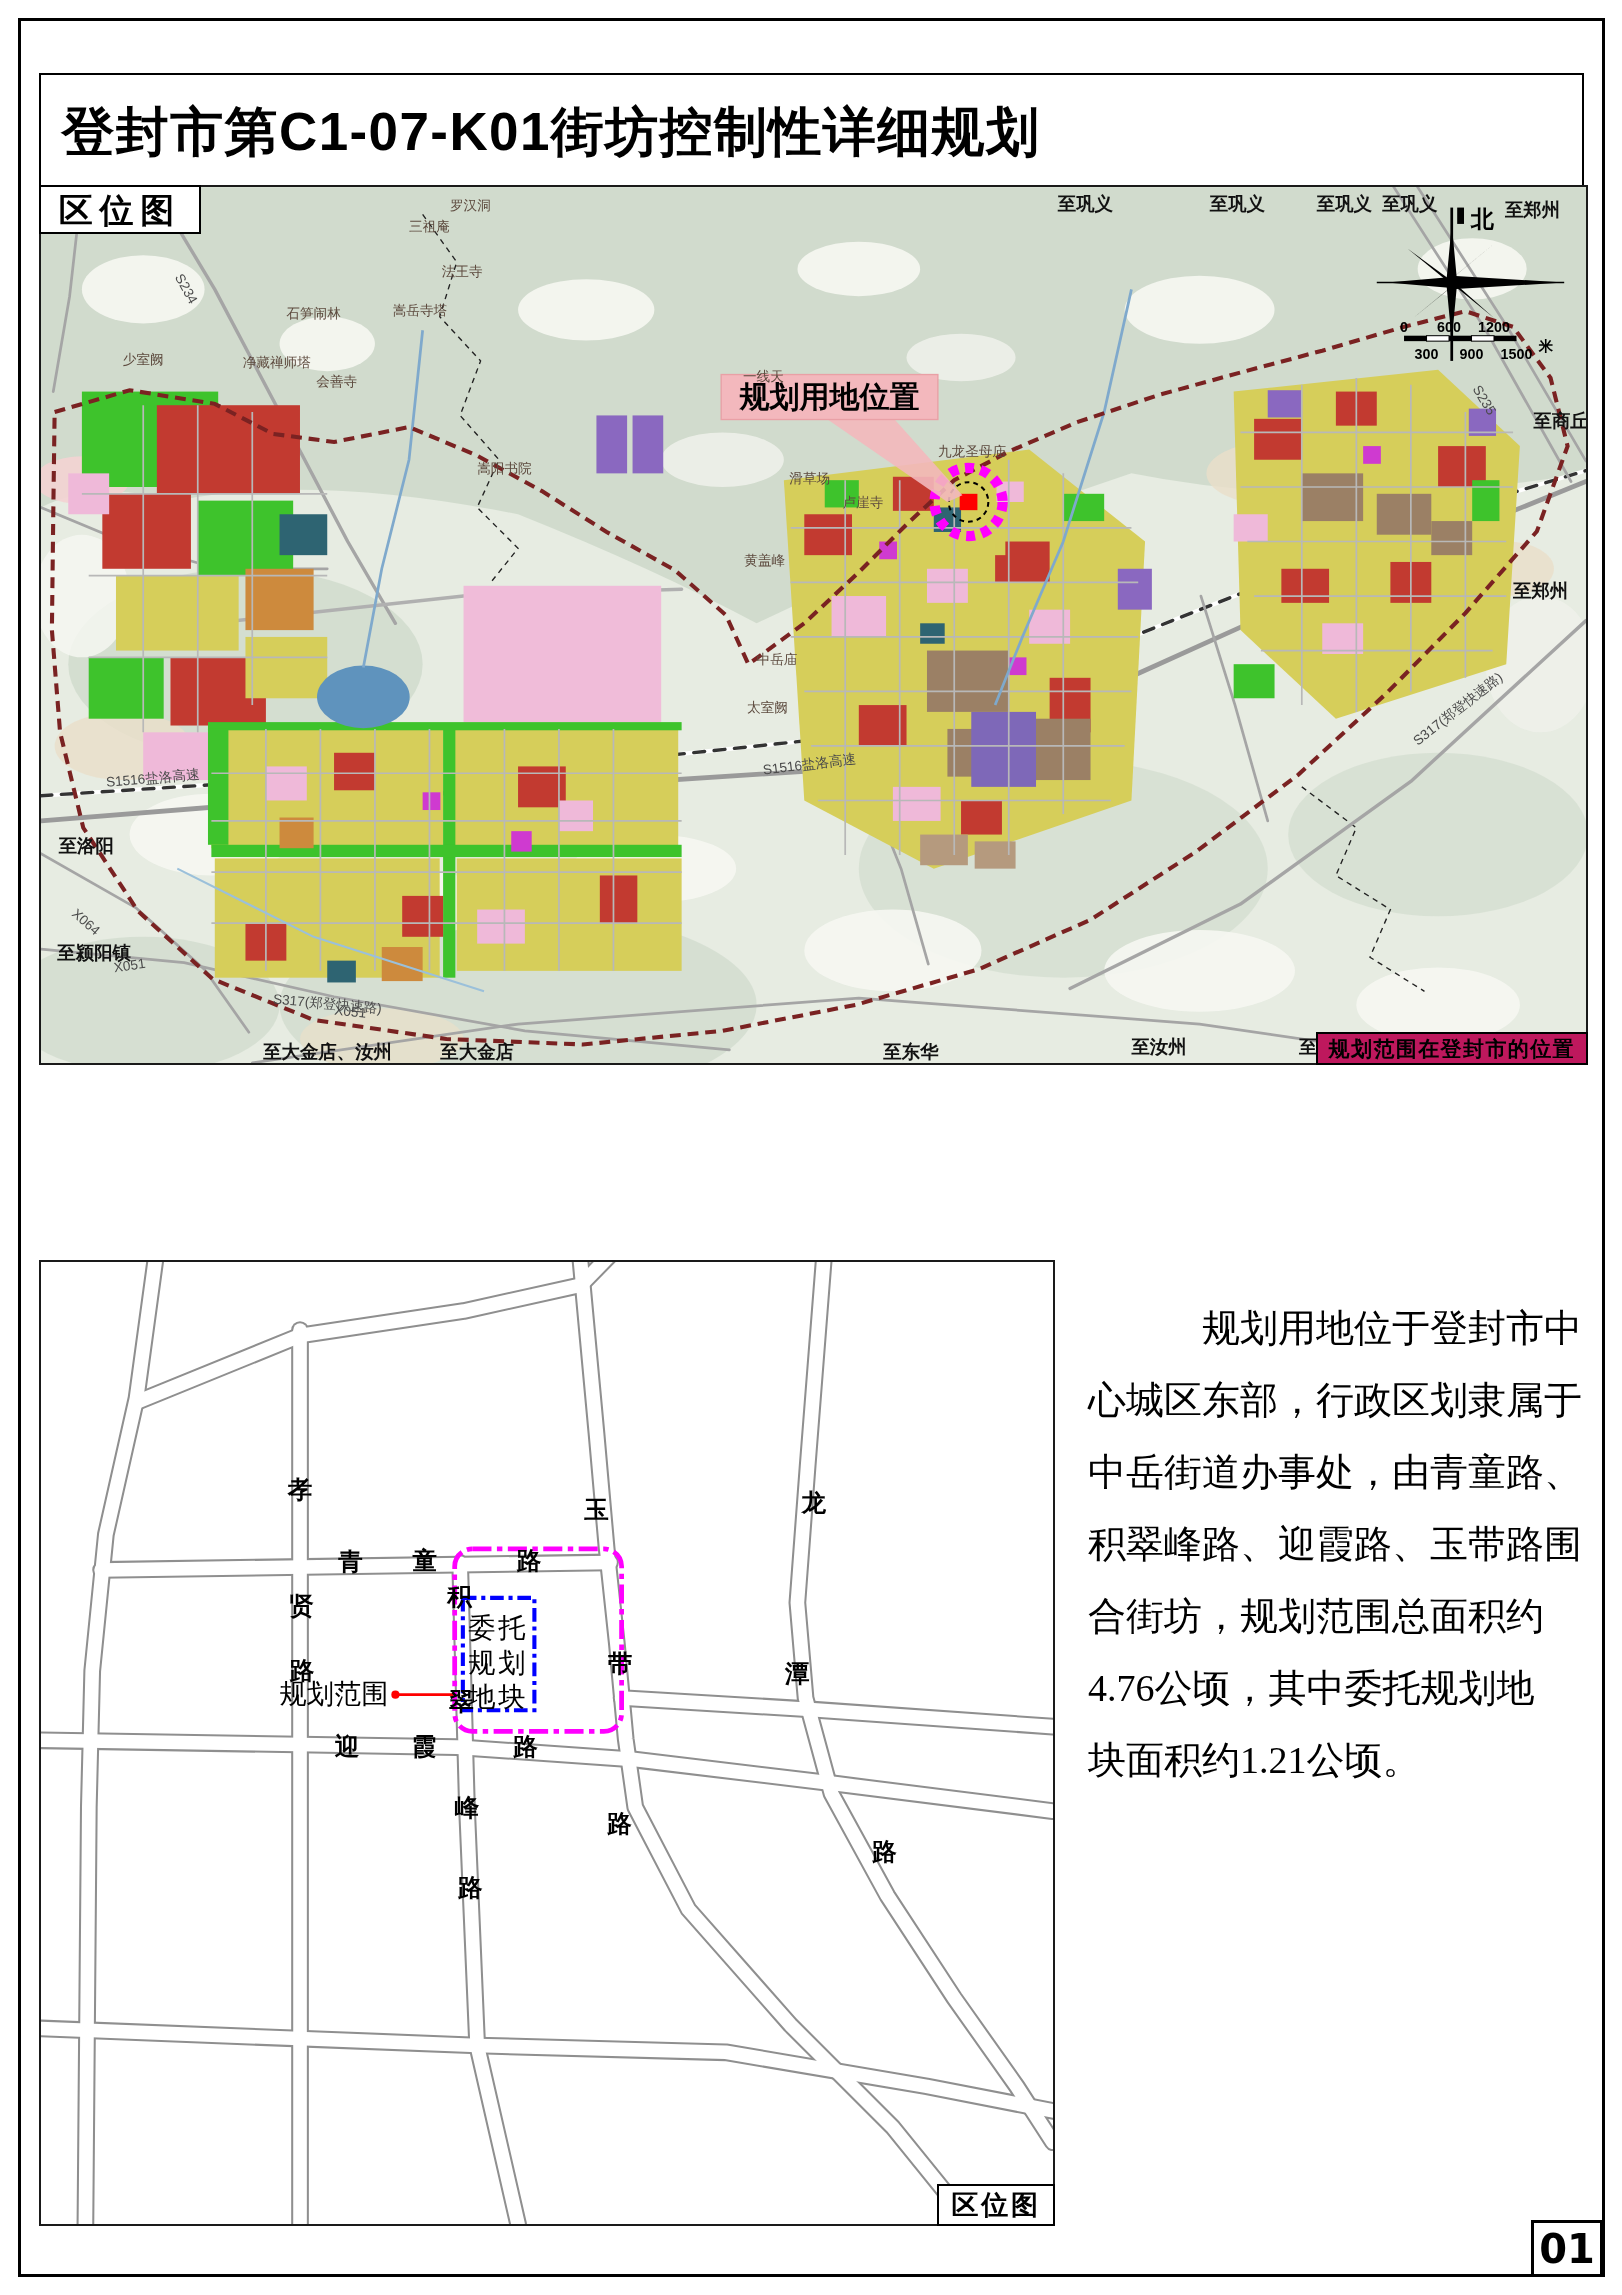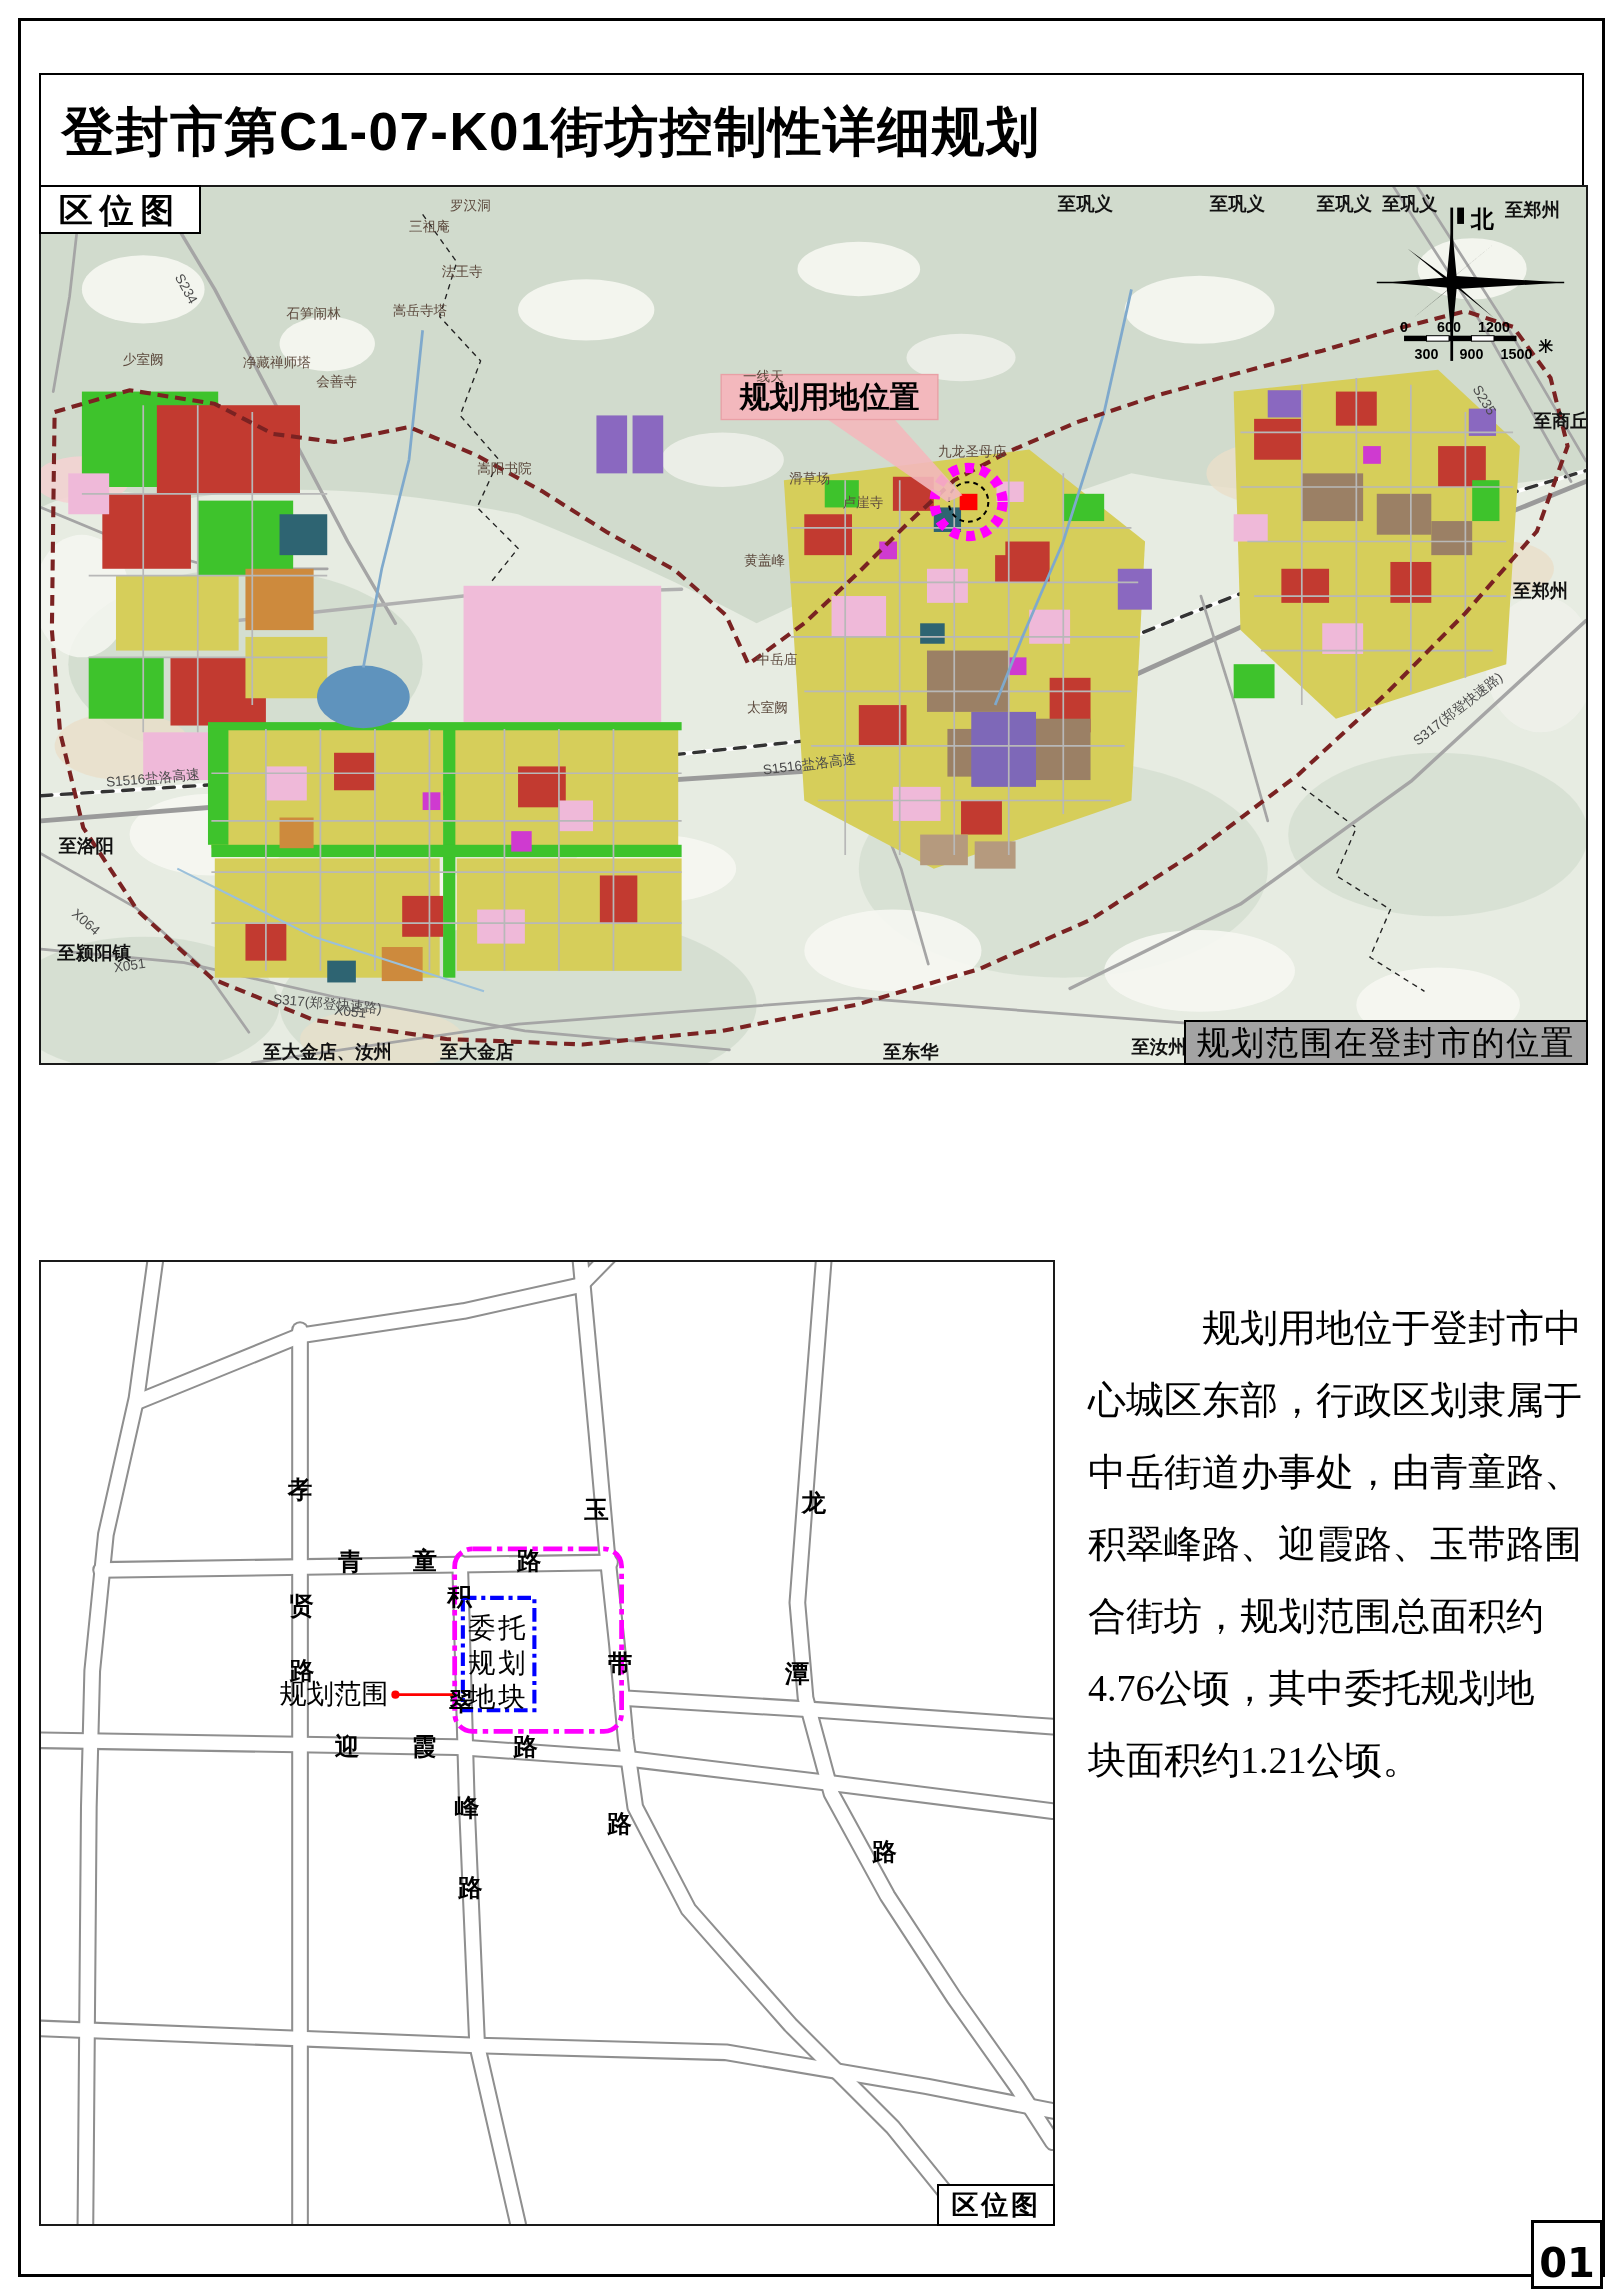--- a/index.html
+++ b/index.html
@@ -7,26 +7,26 @@
   .frame{position:absolute;left:17.7px;top:17.7px;right:17.7px;bottom:17.7px;border:3.4px solid #000;}
   .title-box{position:absolute;left:39px;top:45px;width:1545px;height:120px;border:2.7px solid #000;
     box-sizing:border-box;display:flex;align-items:center;padding-left:20.4px;
     font-size:53px;font-weight:bold;letter-spacing:1.4px;margin-top:28px;}
   .map1-wrap{position:absolute;left:39px;top:185px;width:1545px;height:876px;border:2px solid #1a1a1a;box-sizing:content-box;background:#e7ece2;}
   .map2-wrap{position:absolute;left:39px;top:1260px;width:1012px;height:962px;border:2px solid #1a1a1a;background:#fff;}
   .corner-label{position:absolute;left:-2px;top:-2px;background:#fff;border:2.7px solid #000;
     padding:5.5px 17.7px;font-size:34px;font-weight:bold;letter-spacing:6.8px;line-height:1;}
   .corner-label2{position:absolute;right:-2px;bottom:-2px;background:#fff;border:2px solid #000;
     padding:5.5px 12.3px;font-size:27px;font-weight:bold;letter-spacing:2.7px;line-height:1;}
-  .map1-caption{position:absolute;right:-2px;bottom:-2px;background:#a3a3a3;border:2px solid #000;
-    padding:4.1px 11px;font-size:33px;font-weight:400;letter-spacing:1.4px;line-height:1;}
+  .map1-caption{position:absolute;right:-2px;bottom:-2px;background:#be185d;border:2px solid #000;
+    padding:4.1px 11px;font-size:21px;font-weight:700;letter-spacing:1.4px;line-height:1;}
   .para{position:absolute;left:1088px;top:1292px;width:545px;font-family:"Liberation Serif",serif;
     font-size:38px;line-height:72px;font-weight:400;}
-  .page-num{position:absolute;left:1531px;top:2220px;width:72px;height:69px;border:3.4px solid #000;
-    box-sizing:border-box;background:#fff;display:flex;align-items:flex-end;justify-content:center;
+  .page-num{position:absolute;left:1531px;top:2220px;width:72px;height:57px;border:3.4px solid #000;
+    box-sizing:border-box;background:#fff;display:flex;align-items:center;justify-content:center;
     font-size:40px;font-weight:bold;font-family:"DejaVu Sans",sans-serif;}
   svg{display:block;}
   svg text{font-family:"Liberation Sans",sans-serif;}
   #m1-edge text{font-size:27px;font-weight:600;fill:#111;}
   #m1-road text{font-size:20px;fill:#4a4a4a;}
   #m1-poi text{font-size:20px;fill:#5d4a3e;}
   #m1-scale text{font-size:21px;fill:#000;text-anchor:middle;font-weight:600;}
   #m1-north{font-size:34px;font-weight:bold;fill:#000;}
   #m1-callout-text{font-size:44px;font-weight:bold;fill:#000;text-anchor:middle;}
   #m2-chars text{font-size:36px;font-weight:600;fill:#000;text-anchor:middle;}

